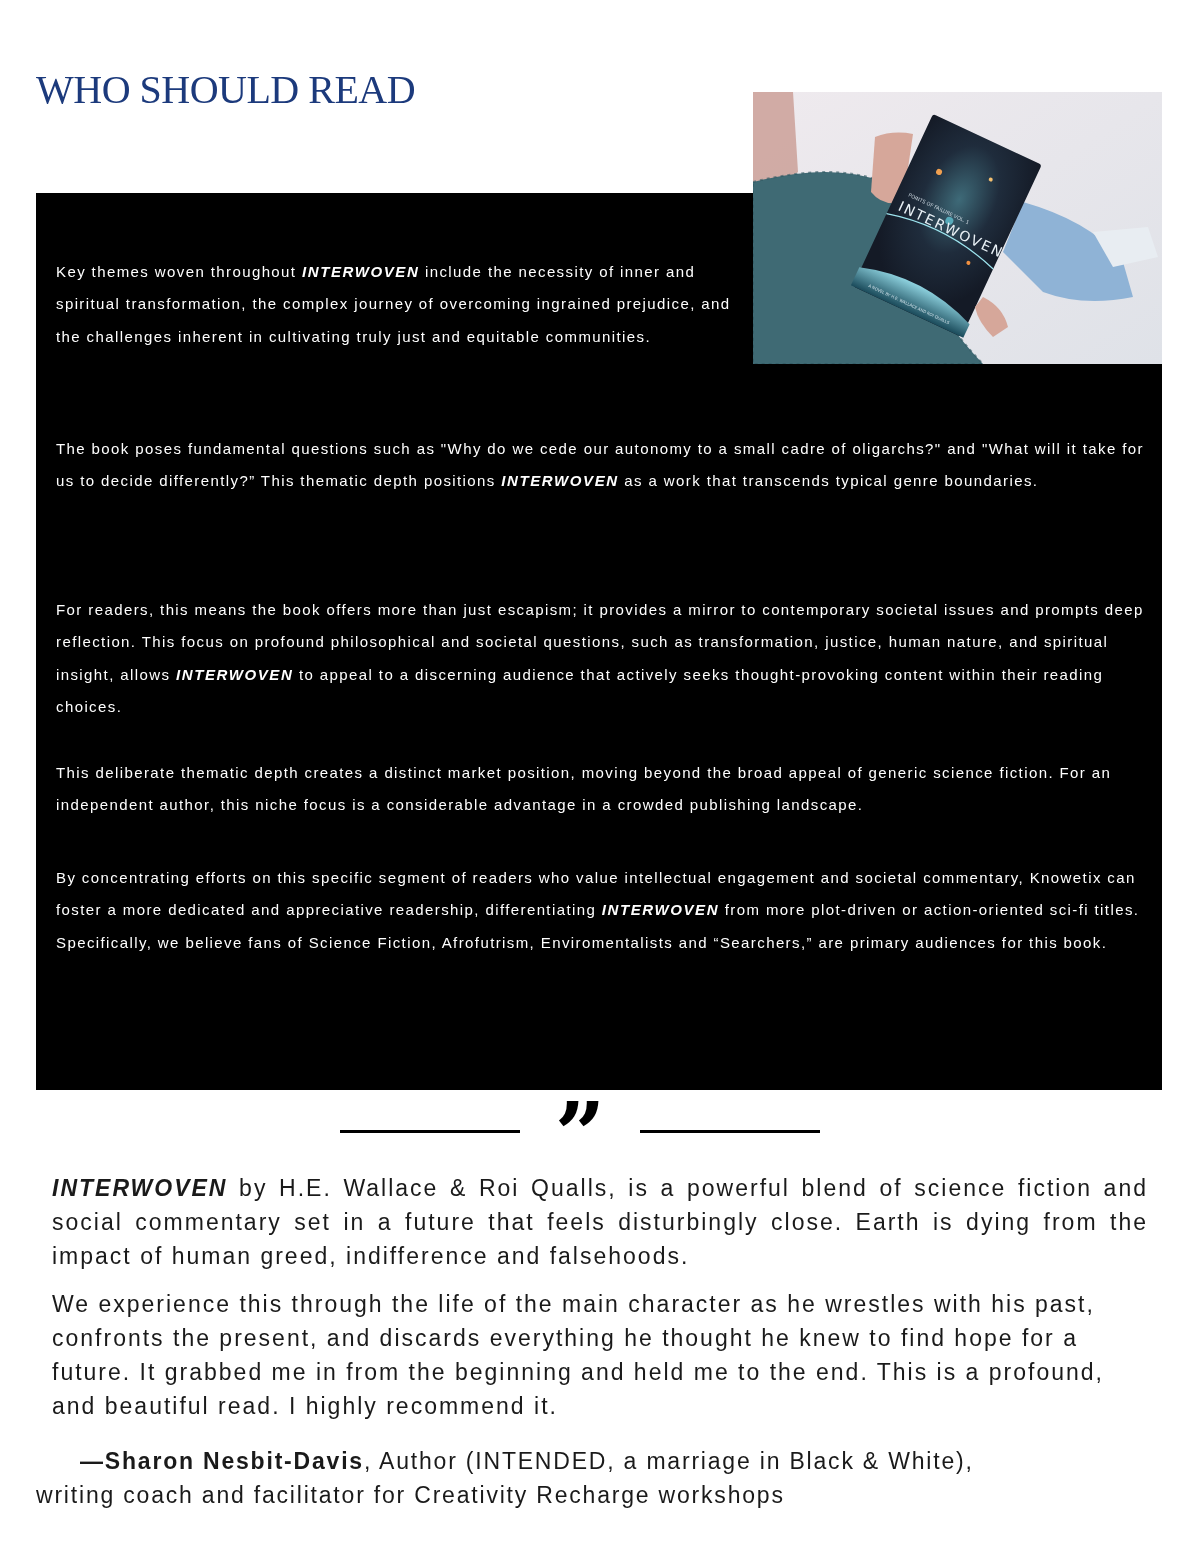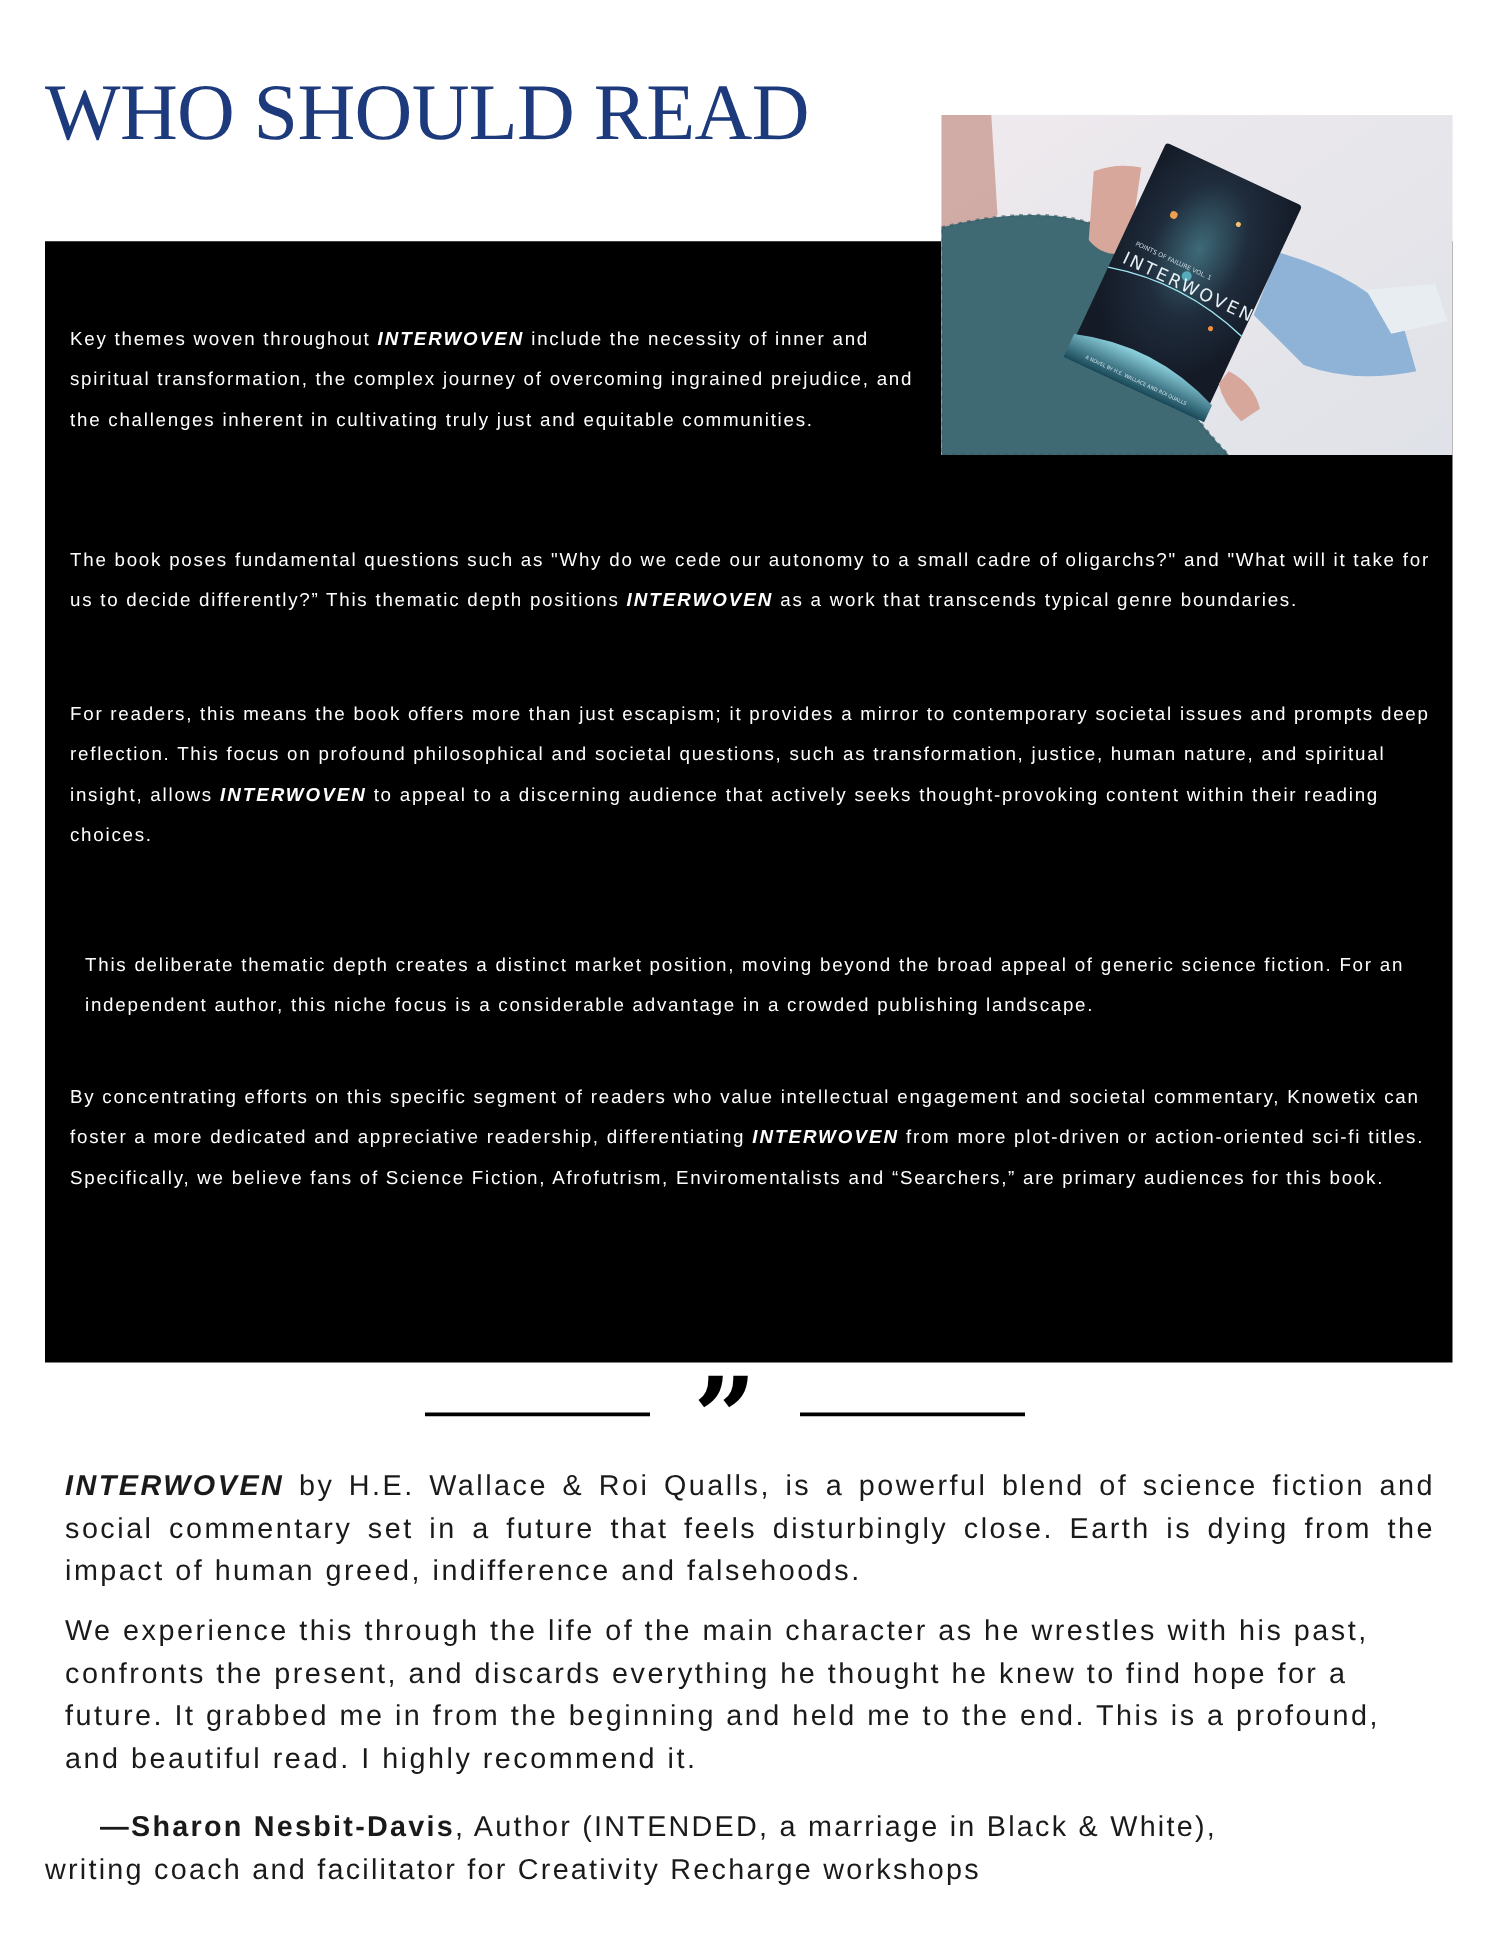--- a/index.html
+++ b/index.html
@@ -1,25 +1,25 @@
 <!DOCTYPE html>
 <html><head>
   <meta charset="utf-8">
   <style>
     html, body { margin: 0; padding: 0; background: #ffffff; }
     body { width: 1200px; height: 1553px; position: relative; overflow: hidden; font-family: "Liberation Sans", sans-serif; }
-    .title { position: absolute; left: 36px; top: 66px; margin: 0; font-family: "Liberation Serif", "DejaVu Serif", serif; font-weight: normal; color: #1c3a7c; font-size: 64px; line-height: 47px; letter-spacing: -0.5px; }
+    .title { position: absolute; left: 36px; top: 66px; margin: 0; font-family: "Liberation Serif", "DejaVu Serif", serif; font-weight: normal; color: #1c3a7c; font-size: 40px; line-height: 47px; letter-spacing: -0.5px; }
     .black-box { position: absolute; left: 36px; top: 193px; width: 1126px; height: 897px; background: #000; }
     .photo { position: absolute; left: 753px; top: 92px; width: 409px; height: 272px; overflow: hidden; background: #e9e6ea; }
     .body-text { position: absolute; left: 56px; color: #fff; font-size: 15px; line-height: 32.4px; letter-spacing: 1.4px; margin: 0; }
     .body-text b { font-style: italic; font-weight: bold; letter-spacing: 1.6px; }
     .p1 { top: 256px; width: 680px; }
     .p2 { top: 433px; width: 1110px; }
-    .p3 { top: 556px; width: 1110px; }
-    .p4 { top: 757px; width: 1110px; margin-left: 12px; }
+    .p3 { top: 594px; width: 1110px; }
+    .p4 { top: 757px; width: 1110px; }
     .p5 { top: 862px; width: 1110px; }
     .quote-divider { position: absolute; left: 340px; top: 1112px; width: 480px; height: 42px; }
     .qline { position: absolute; top: 18px; height: 3px; background: #000; width: 180px; }
     .qline.left { left: 0; }
     .qline.right { right: 0; }
     .qmark { position: absolute; left: 200px; top: -22px; width: 80px; text-align: center; font-family: "DejaVu Serif", serif; font-weight: bold; font-size: 88px; line-height: 88px; color: #000; }
     .review { position: absolute; left: 36px; width: 1096px; margin: 16px; color: #1a1a1a; font-size: 23px; line-height: 34px; letter-spacing: 2px; }
     .review b { font-style: italic; font-weight: bold; }
     .r1 { top: 1155px; text-align: justify; text-align-last: left; }
     .r2 { top: 1271px; }

